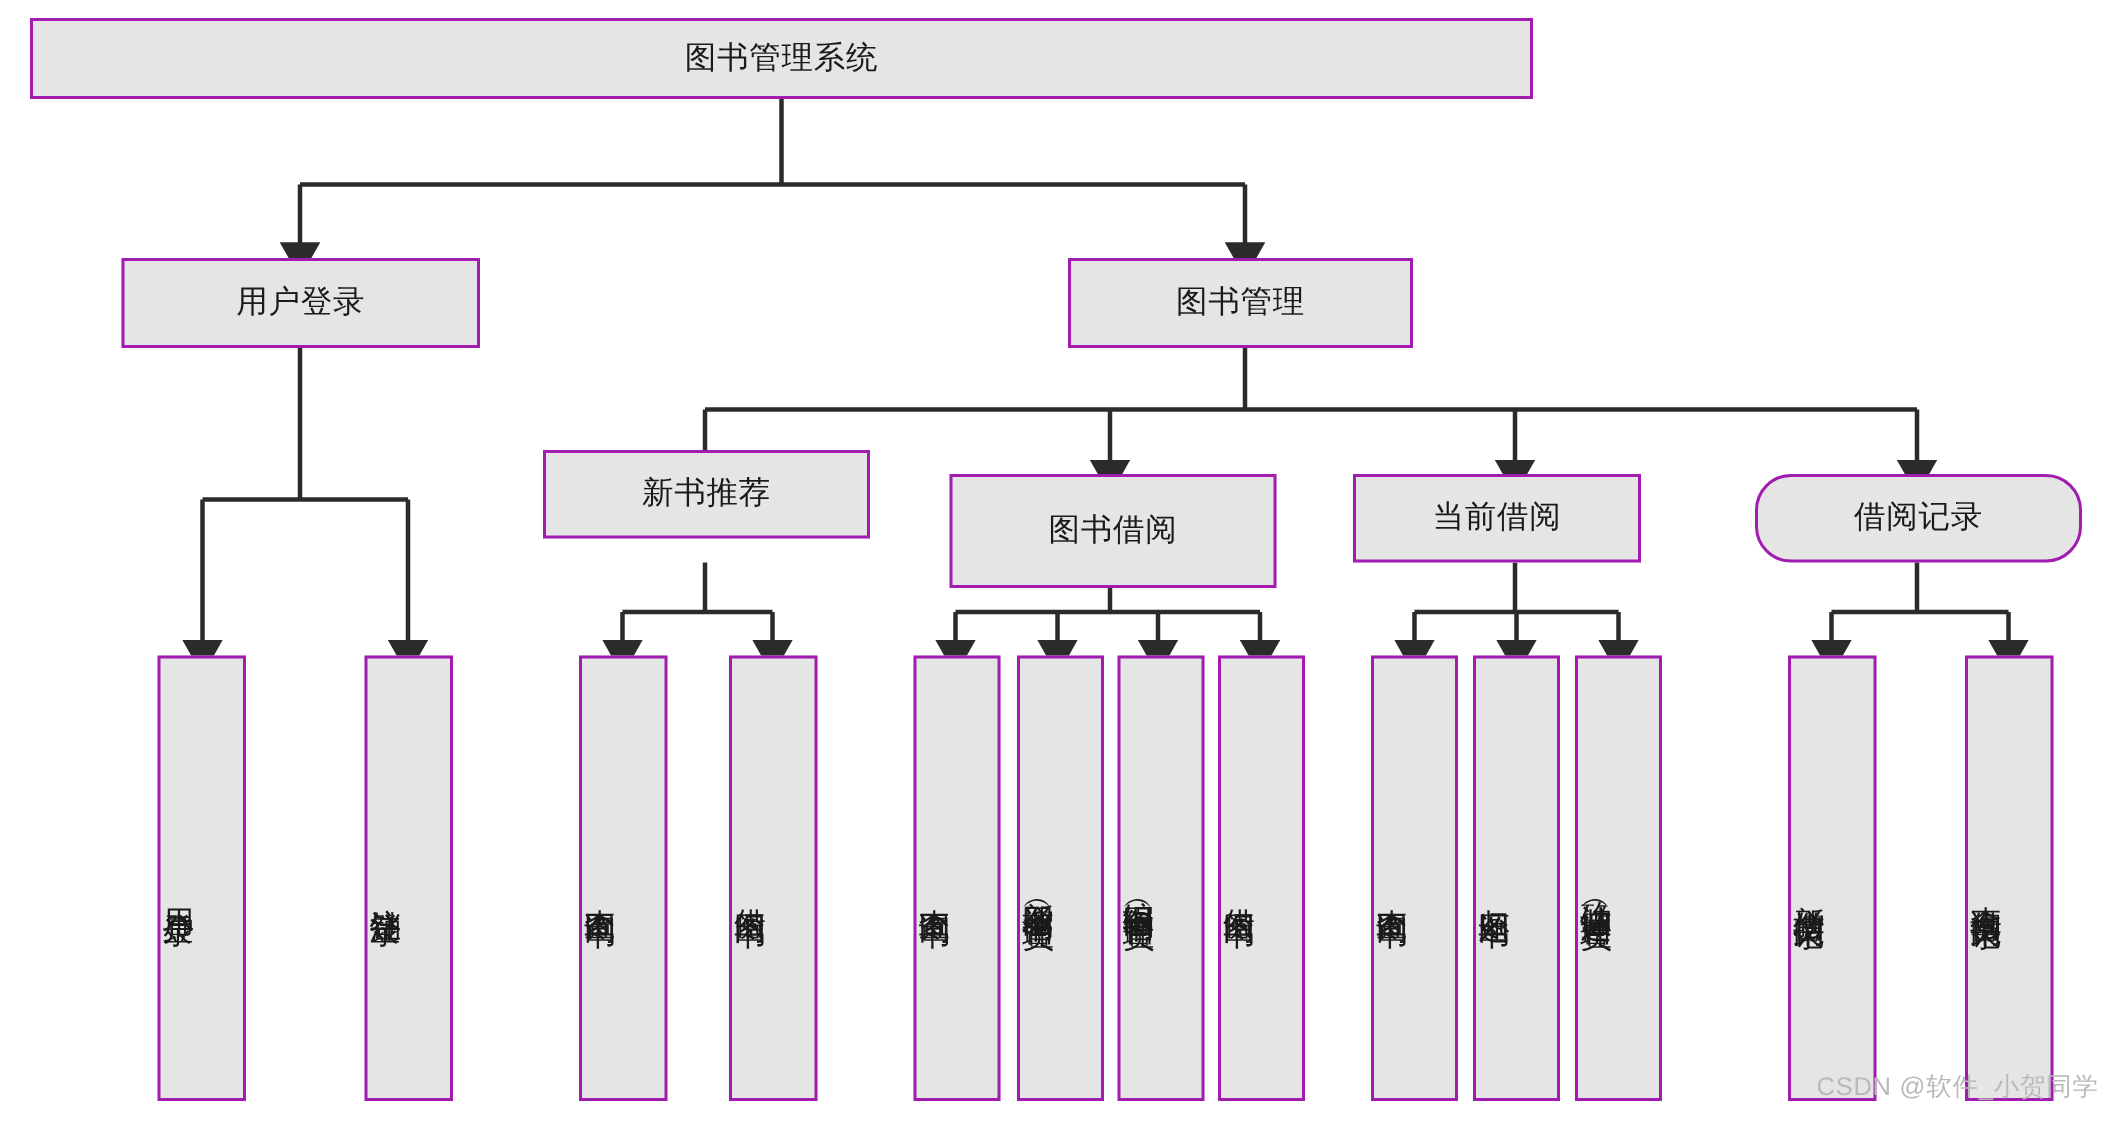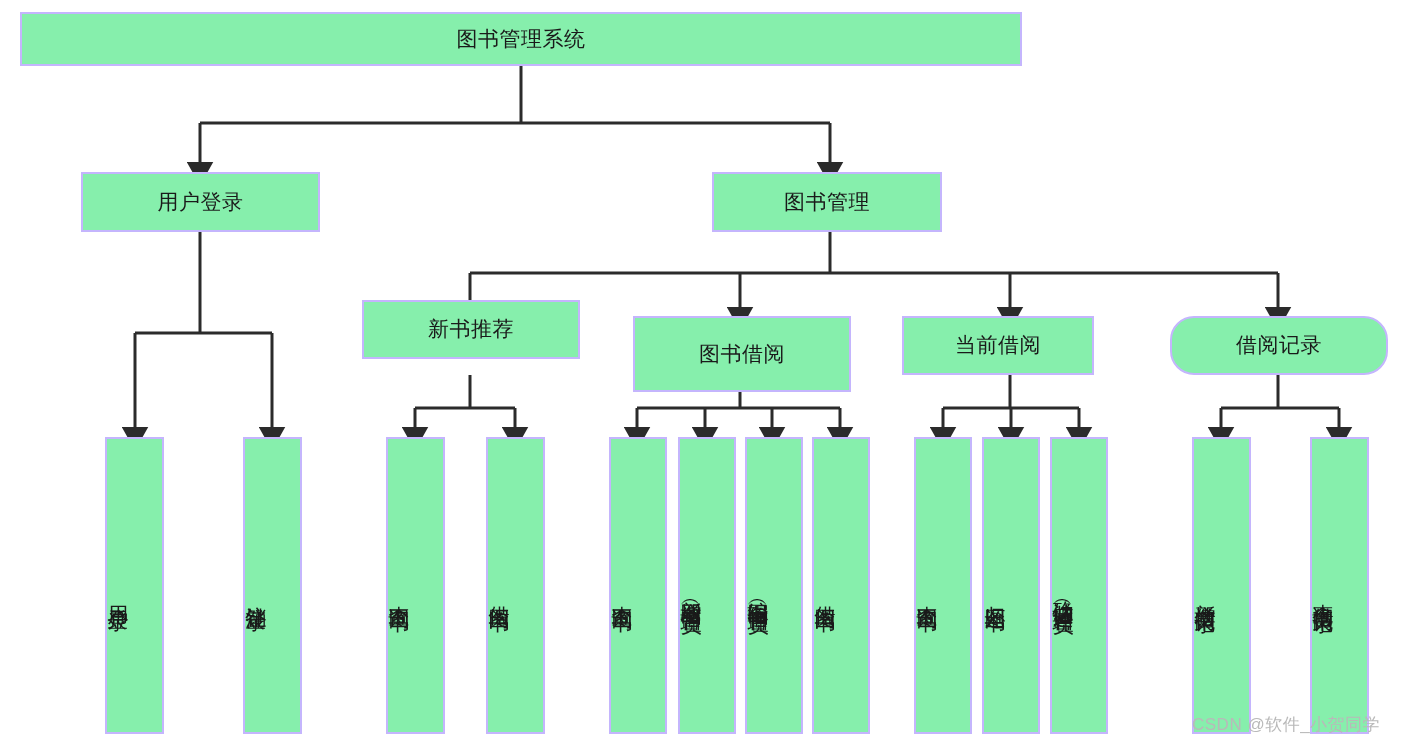--- a/index.html
+++ b/index.html
@@ -20,22 +20,22 @@
   svg.edges {
     position: absolute;
     left: 0;
     top: 0;
     width: 1405px;
     height: 747px;
   }
   .node {
     position: absolute;
     box-sizing: border-box;
-    background: #86efac;
-    border: 2px solid #c4b5fd;
+    background: #e5e5e5;
+    border: 2px solid #a21caf;
     display: flex;
     align-items: center;
     justify-content: center;
     color: #1a1a1a;
   }
   .node-label {
     display: block;
     text-align: center;
     line-height: 1.18;
     letter-spacing: 0.5px;
@@ -170,14 +170,14 @@
         <span class="node-label">确认归还（管理员）</span>
       </div>
       <div class="node vert" style="left: 1192px; top: 437px; width: 59px; height: 297px;">
         <span class="node-label">新增借阅记录</span>
       </div>
       <div class="node vert" style="left: 1310px; top: 437px; width: 59px; height: 297px;">
         <span class="node-label">查询借阅记录</span>
       </div>
     </div>
 
-  <div class="watermark" style="left: 1192px; top: 713px; color: rgb(185, 185, 185);">CSDN @软件_小贺同学</div>
+  <div class="watermark" style="left: 1192px; top: 713px; color: rgb(185, 185, 185); padding-left: 19px;">CSDN @软件_小贺同学</div>
 </div>
 
 </body></html>

